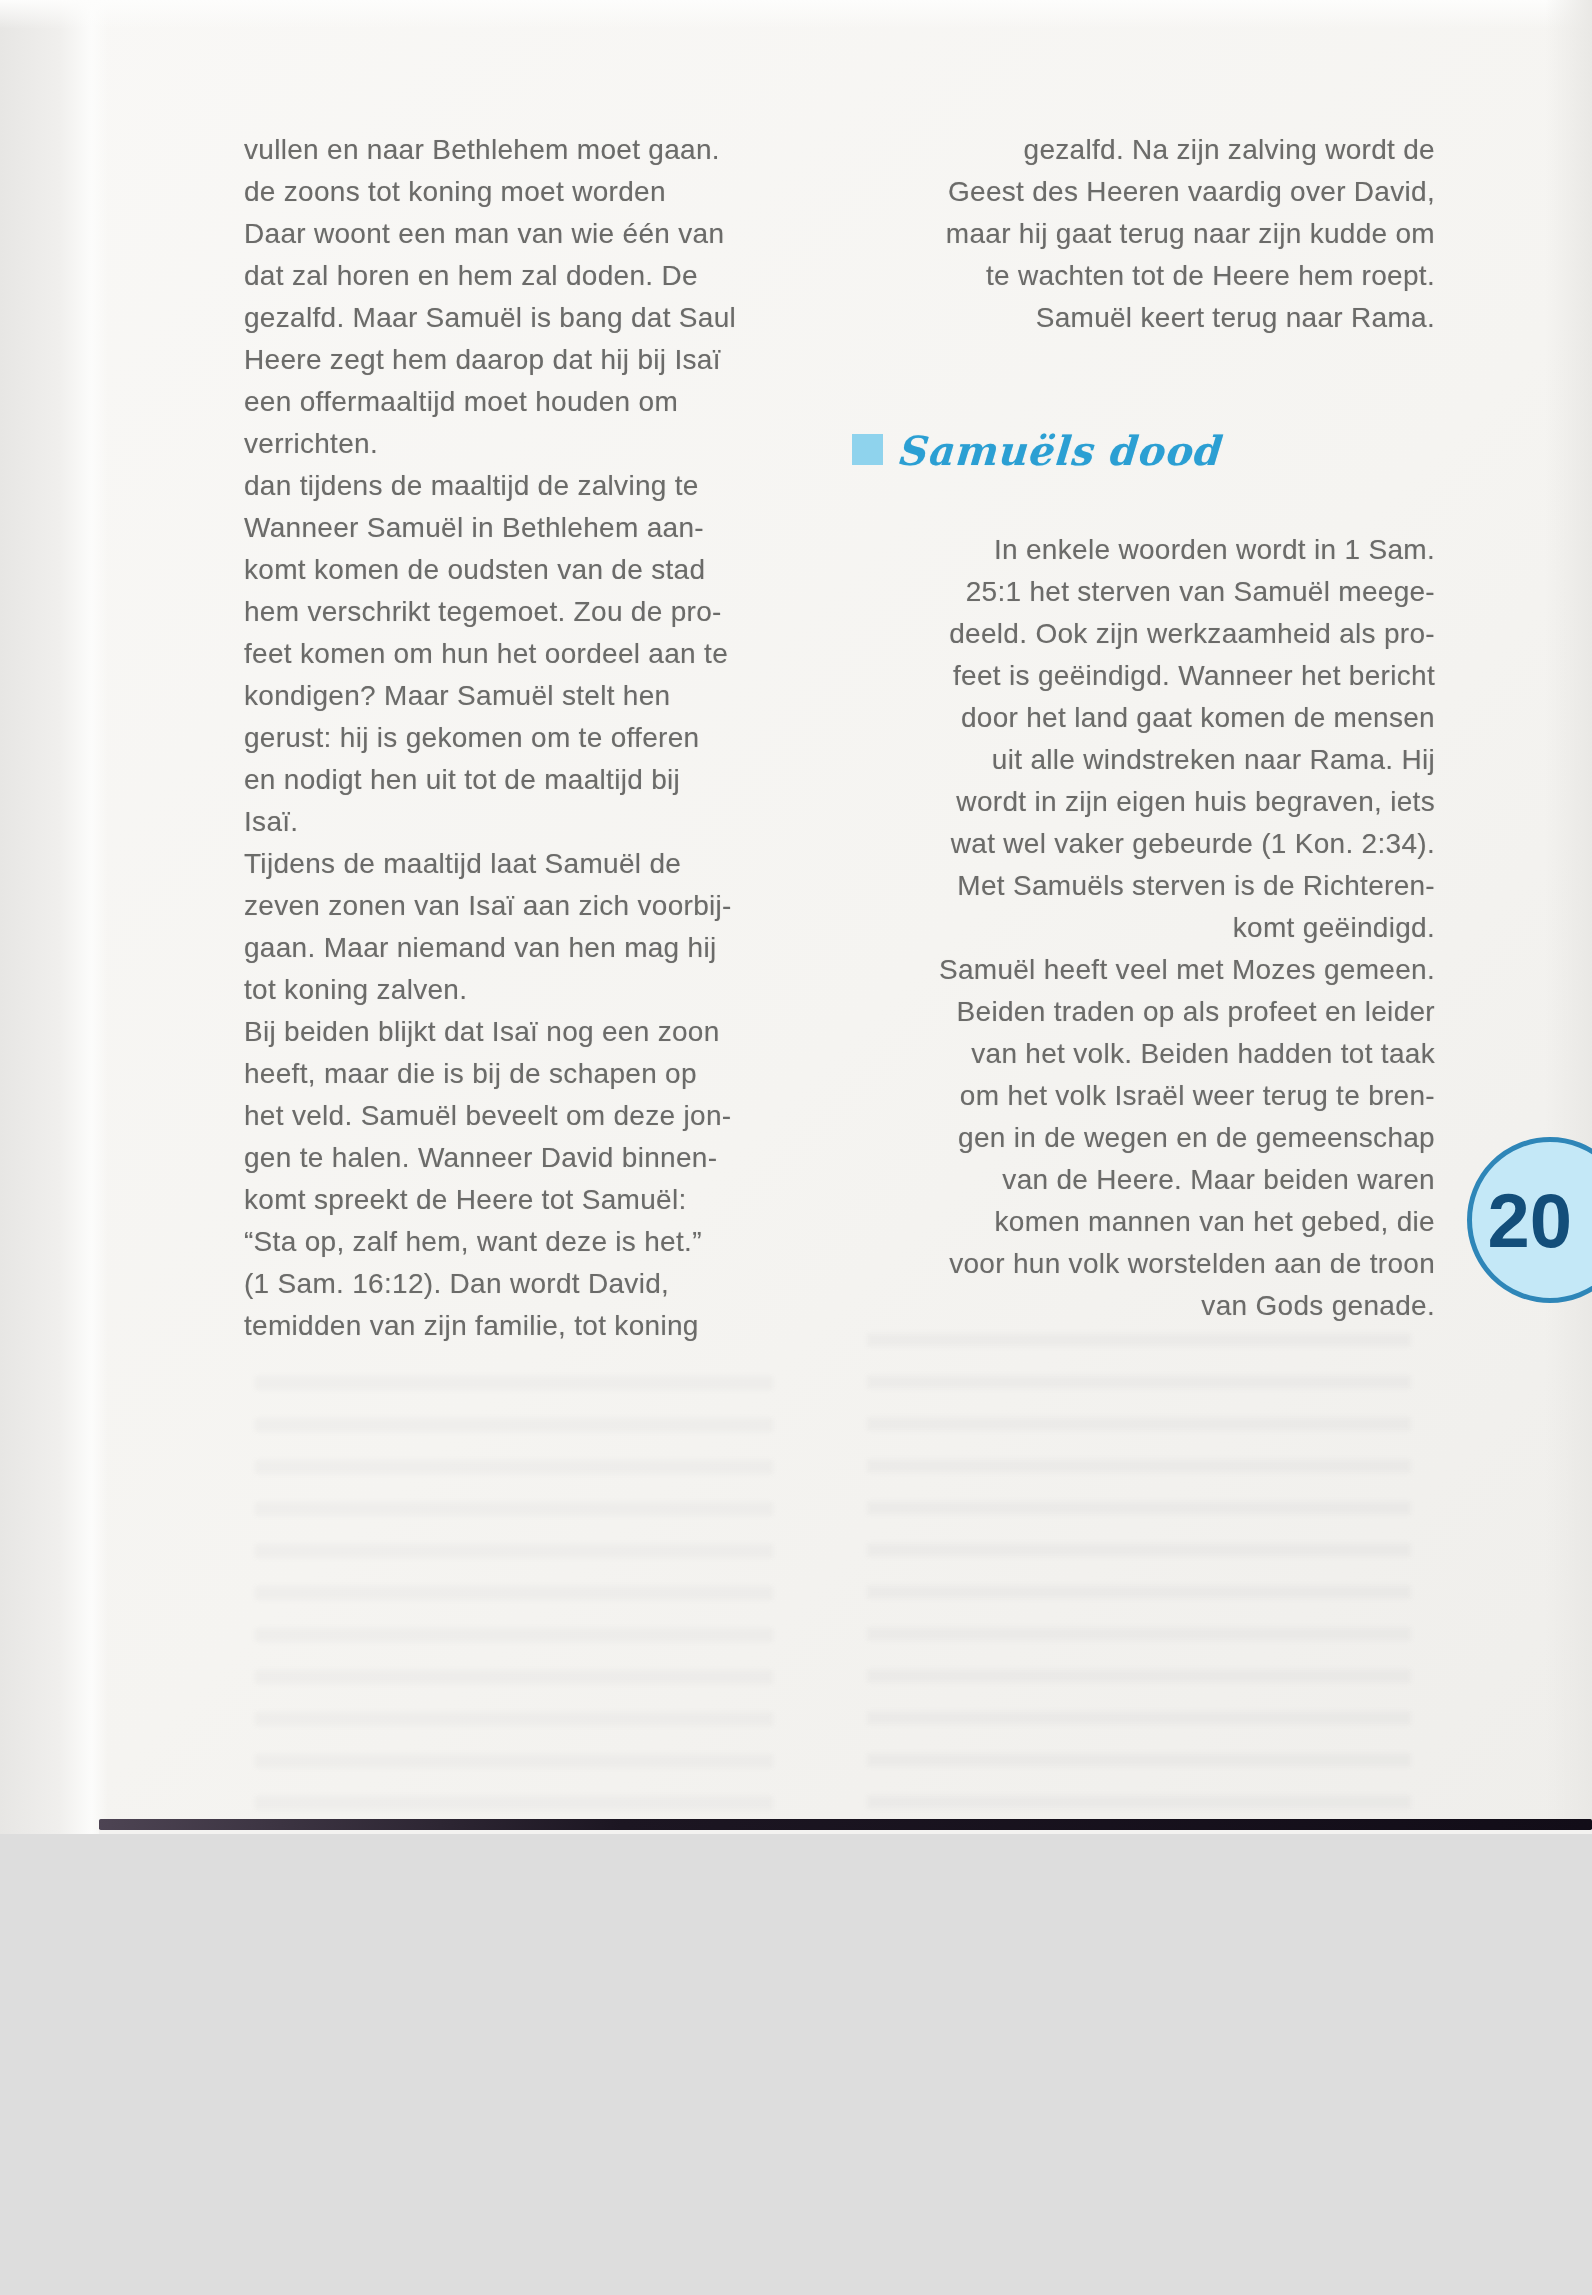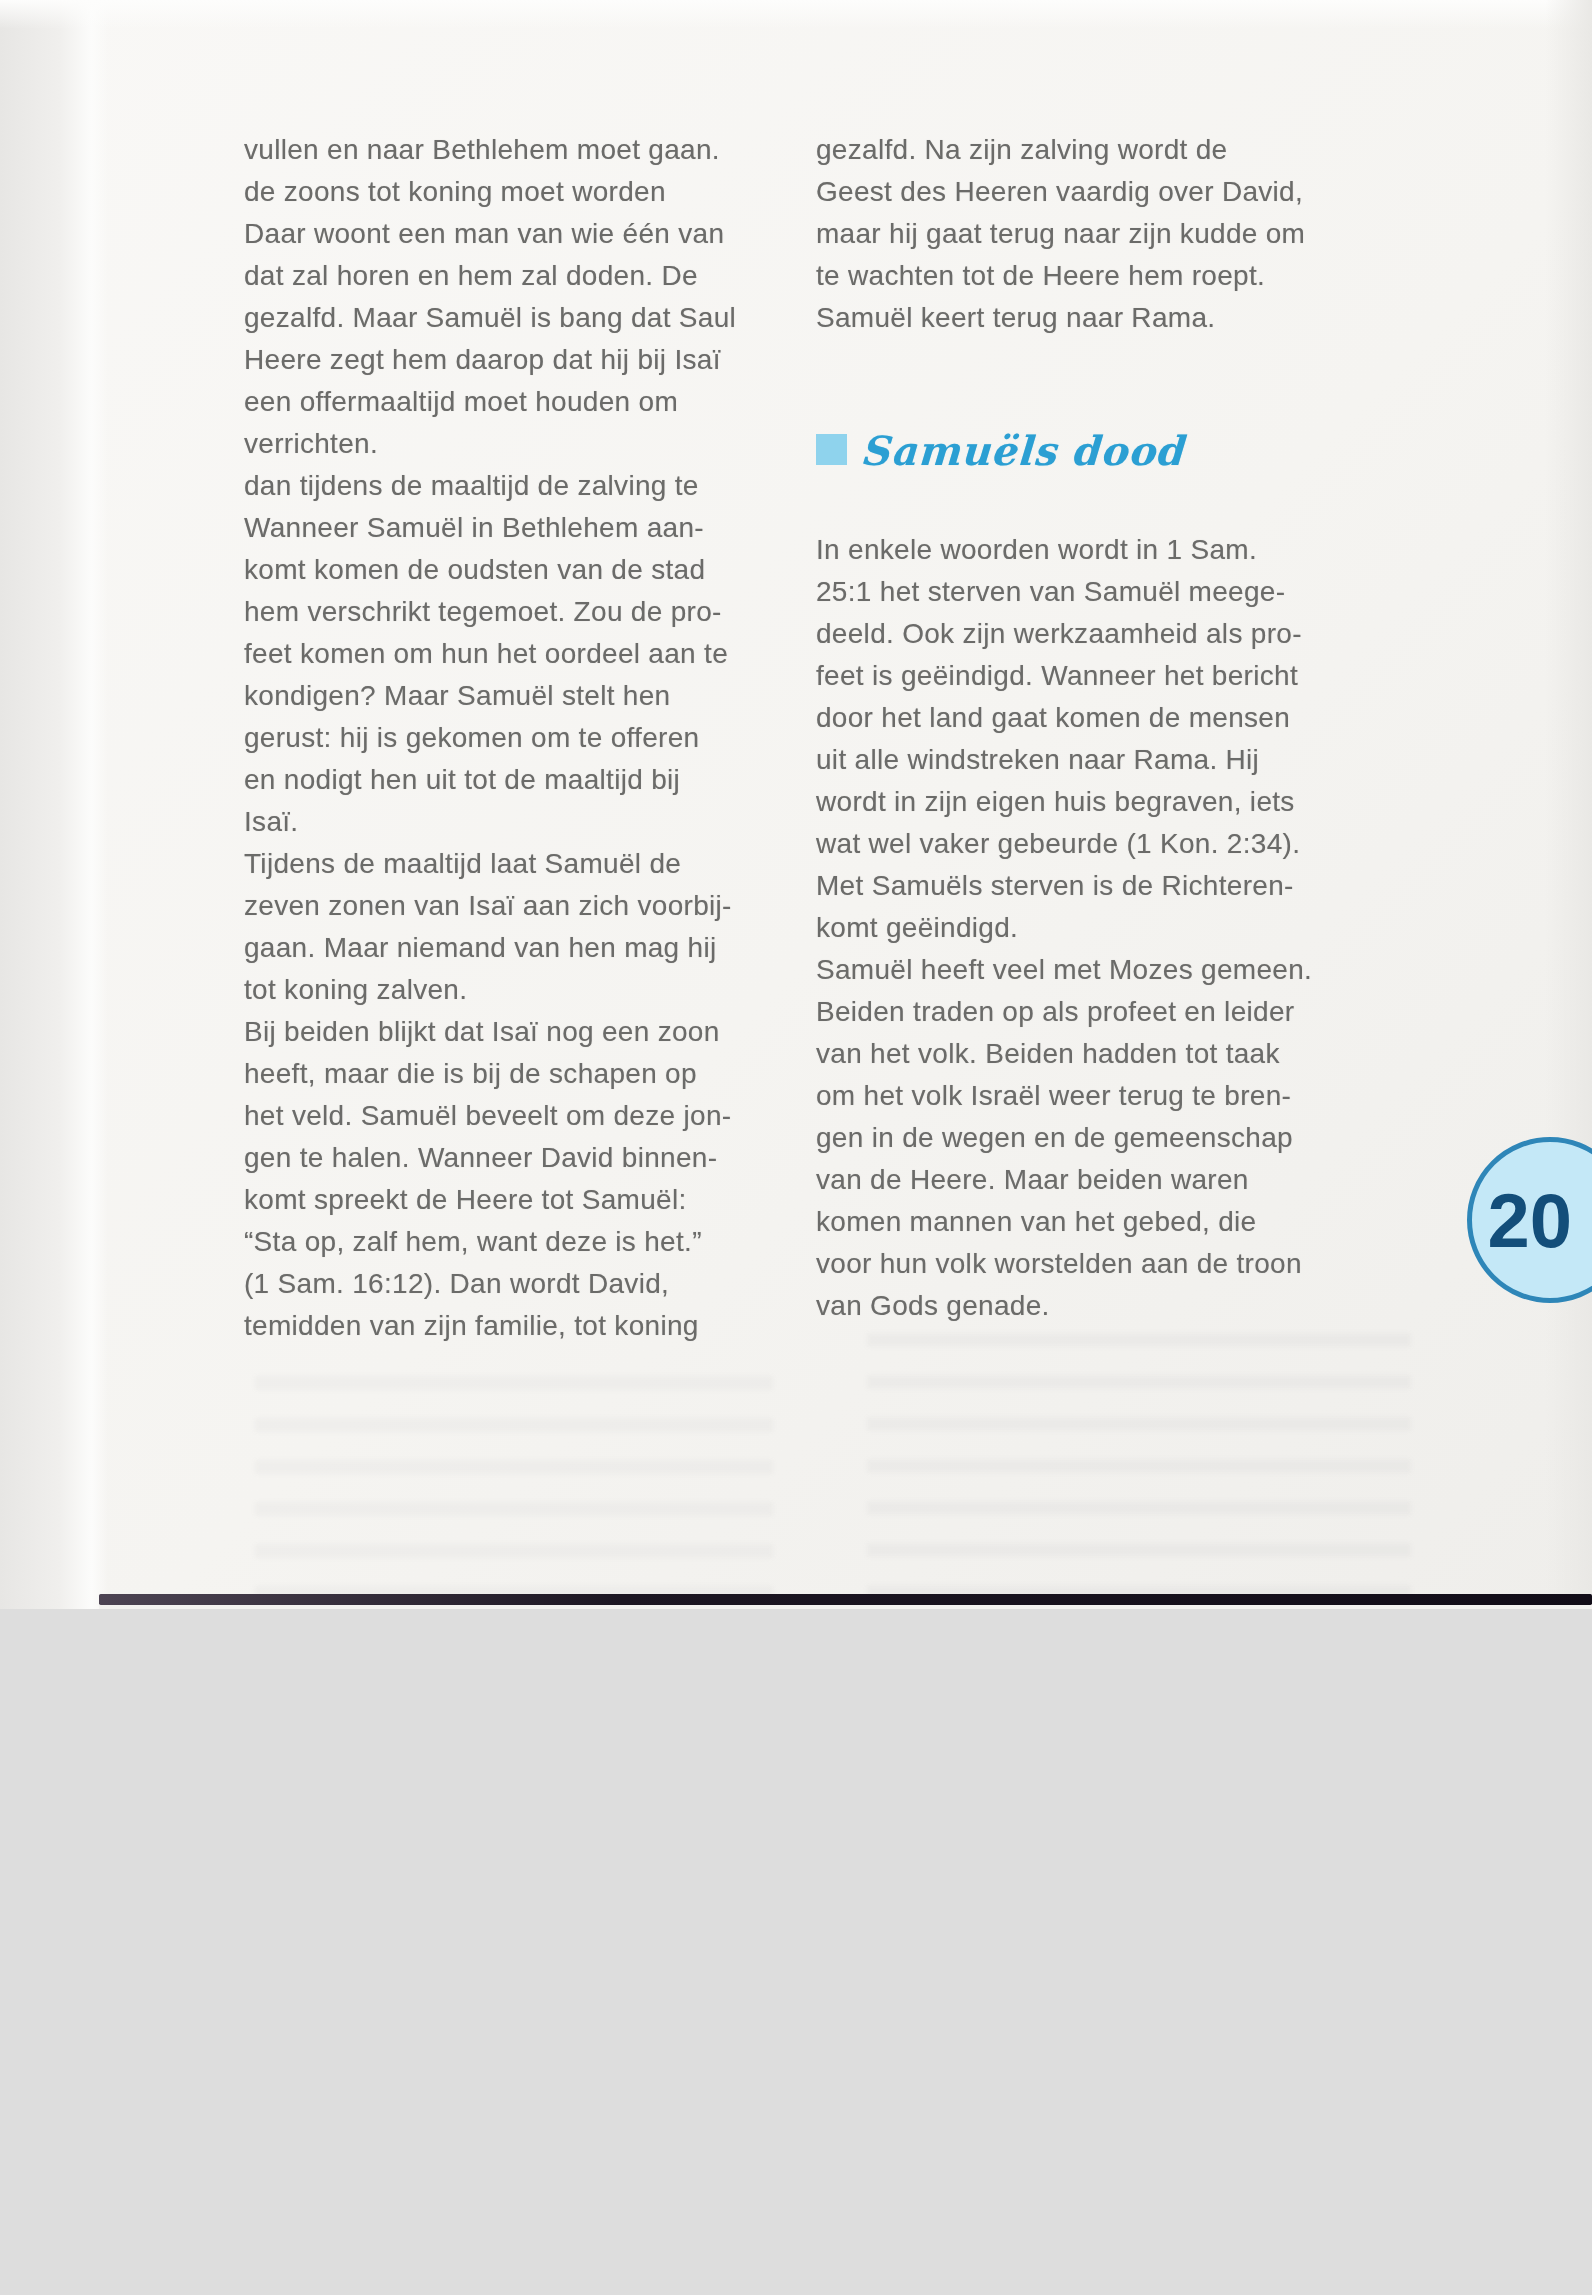--- a/index.html
+++ b/index.html
@@ -1,18 +1,18 @@
 <!DOCTYPE html>
 <html style="font-size:14px"><head>
 <meta charset="utf-8">
 <style>
   html,body { margin:0; padding:0; background:#dddddd; }
   .scan {
     position:relative;
-    width:1592px; height:1609px;
+    width:1592px; height:1834px;
     overflow:hidden;
     background: linear-gradient(135deg, #f9f8f6 0%, #f5f4f1 55%, #efeeeb 100%);
     font-family:"Liberation Sans", sans-serif;
   }
   
   .edge-left {
     position:absolute; left:0; top:0; width:108px; height:100%;
     background: linear-gradient(to right, #e7e6e4 0%, #f0efed 55%, #fcfcfb 85%, rgba(252,252,251,0) 100%);
   }
   .edge-top {
@@ -33,21 +33,21 @@
   }
 
   
   .col {
     position:absolute; top:129px;
     font-size:28px; line-height:42px;
     color:#6b6b69; letter-spacing:0.3px;
     text-shadow: 0 0 0.9px rgba(107,107,105,0.35);
   }
   .col-left  { left:244px; width:574px; }
-  .col-right { left:816px; width:583px; }
+  .col-right { left:852px; width:583px;text-align:right; }
   .line { white-space:nowrap; }
 
   
   .heading-row {
     display:flex; align-items:flex-start;
     margin-top:88px; margin-bottom:48px;
     height:54px;
   }
   .bullet {
     width:31px; height:31px; flex:0 0 31px;

